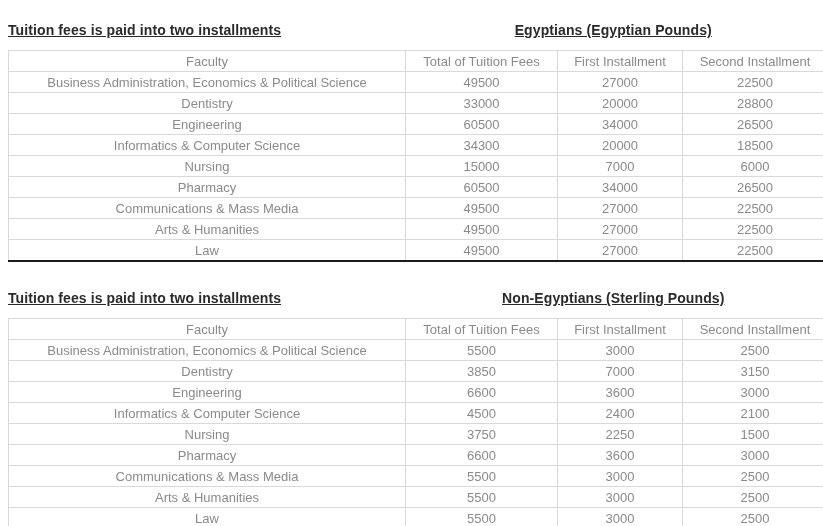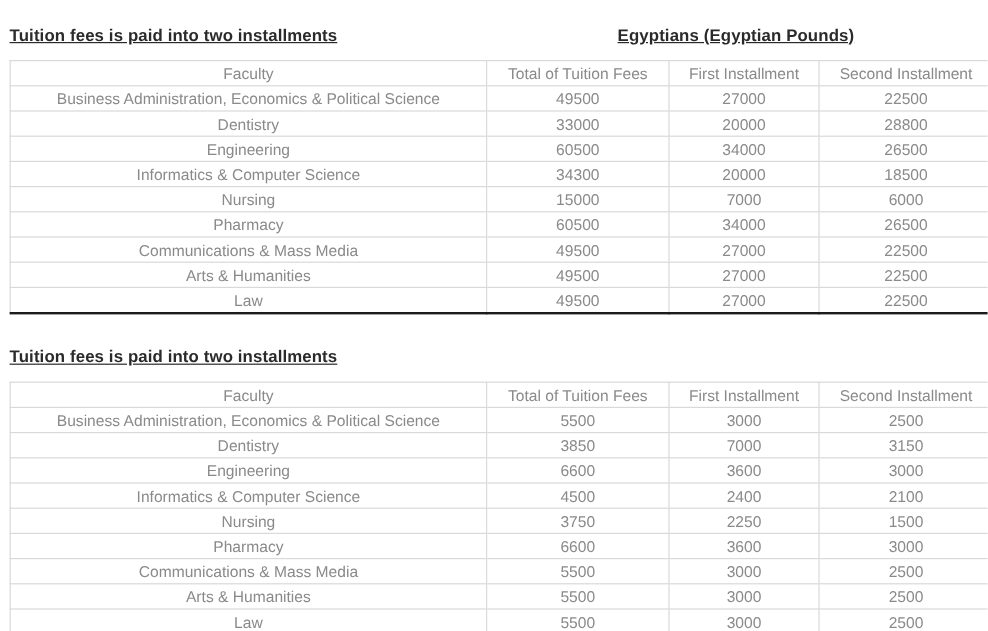--- a/index.html
+++ b/index.html
@@ -146,20 +146,23 @@
           </tr>
         </tbody>
       </table>
   </div>
 
   <div class="section">
     <div class="sec-head">
       <div class="left-slot">
         <span class="heading">Tuition fees is paid into two installments</span>
       </div>
+      <div class="right-slot">
+        <span class="heading">Non-Egyptians (Sterling Pounds)</span>
+      </div>
     </div>
     <table class="fees">
         <thead>
           <tr class="">
             <th class="col0">Faculty</th>
             <th class="col1">Total of Tuition Fees</th>
             <th class="col2">First Installment</th>
             <th class="col3">Second Installment</th>
           </tr>
         </thead>

